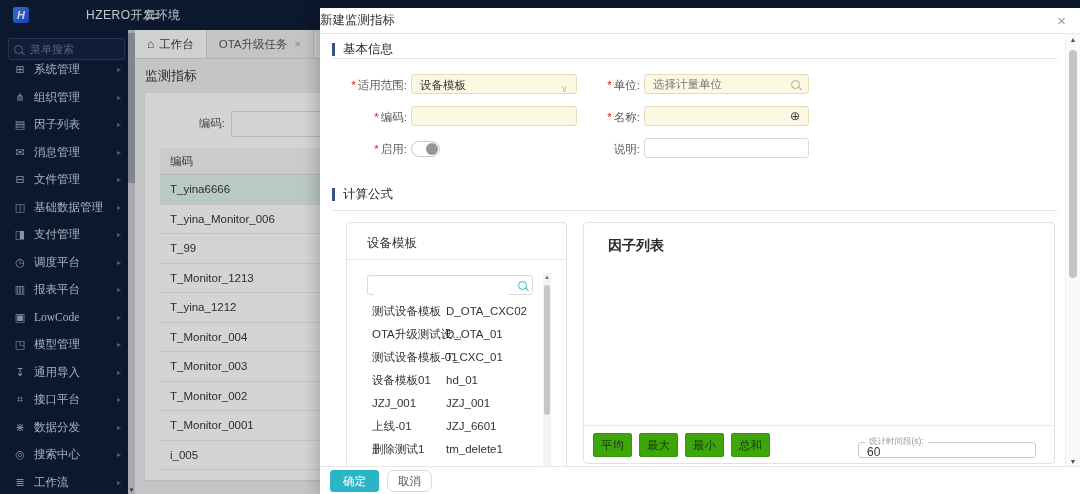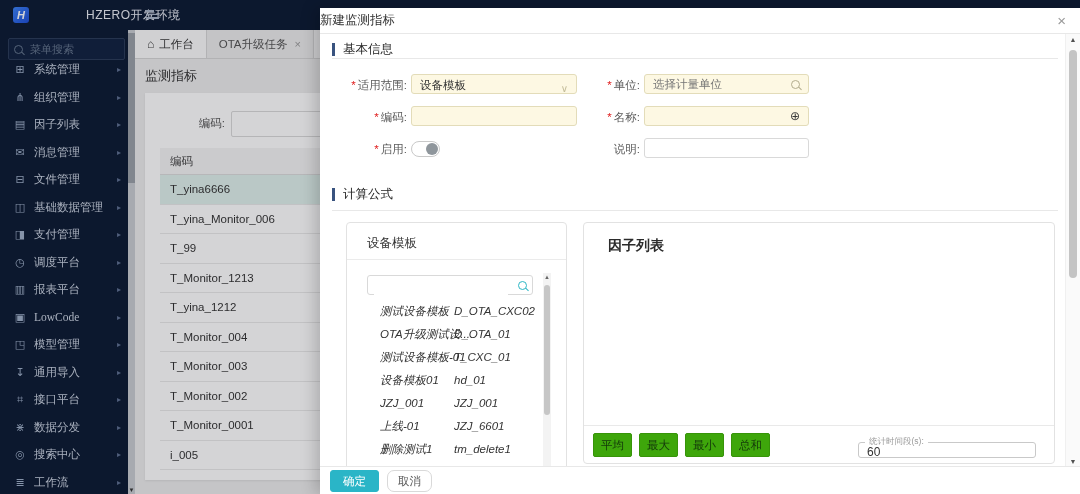--- a/index.html
+++ b/index.html
@@ -95,21 +95,21 @@
   .toggle{position:absolute;left:91px;top:3px;width:27px;height:14px;border:1px solid #c9c9c9;border-radius:8px;background:#fff;cursor:pointer;}
   .toggle .knob{position:absolute;right:1px;top:1px;width:12px;height:12px;border-radius:50%;background:#8f969c;}
 
   
   .dpanel{position:absolute;left:26px;top:188px;width:221px;height:258px;border:1px solid #e2e2e2;border-radius:4px;background:#fff;box-sizing:border-box;}
   .dp-title{position:absolute;left:20px;top:12px;font-size:12.5px;color:#333;}
   .dp-div{position:absolute;left:0;right:0;top:36px;border-top:1px solid #ebebeb;}
   .dp-search{position:absolute;left:20px;top:52px;width:166px;height:20px;border:1px solid #d9d9d9;border-radius:3px;box-sizing:border-box;}
   .dp-search input{border:none;outline:none;width:130px;height:16px;margin:1px 0 0 6px;font-size:11px;font-family:inherit;}
   .dp-search .icon{position:absolute;right:5px;top:3px;}
-  .dp-list{position:absolute;left:12px;top:77px;right:30px;font-style:italic;}
+  .dp-list{position:absolute;left:4px;top:77px;right:30px;}
   .dp-row{height:23px;line-height:23px;position:relative;padding-left:21px;font-size:11.5px;color:#333;cursor:pointer;white-space:nowrap;}
   .dp-row .code{position:absolute;left:95px;}
   .dp-scroll{position:absolute;right:15px;top:50px;width:8px;bottom:0;background:#f3f3f3;}
   .dp-scroll .up{position:absolute;top:1px;width:100%;text-align:center;font-size:6px;color:#666;}
   .dp-scroll .thumb{position:absolute;left:1px;top:12px;width:6px;height:130px;background:#c6c6c6;border-radius:3px;}
 
   
   .fpanel{position:absolute;left:263px;top:188px;width:472px;height:242px;border:1px solid #e2e2e2;border-radius:4px;background:#fff;box-sizing:border-box;}
   .fp-title{position:absolute;left:24px;top:14px;font-size:14px;font-weight:bold;color:#2b2b2b;}
   .fp-footer{position:absolute;left:0;right:0;bottom:0;height:37px;border-top:1px solid #e9e9e9;}

